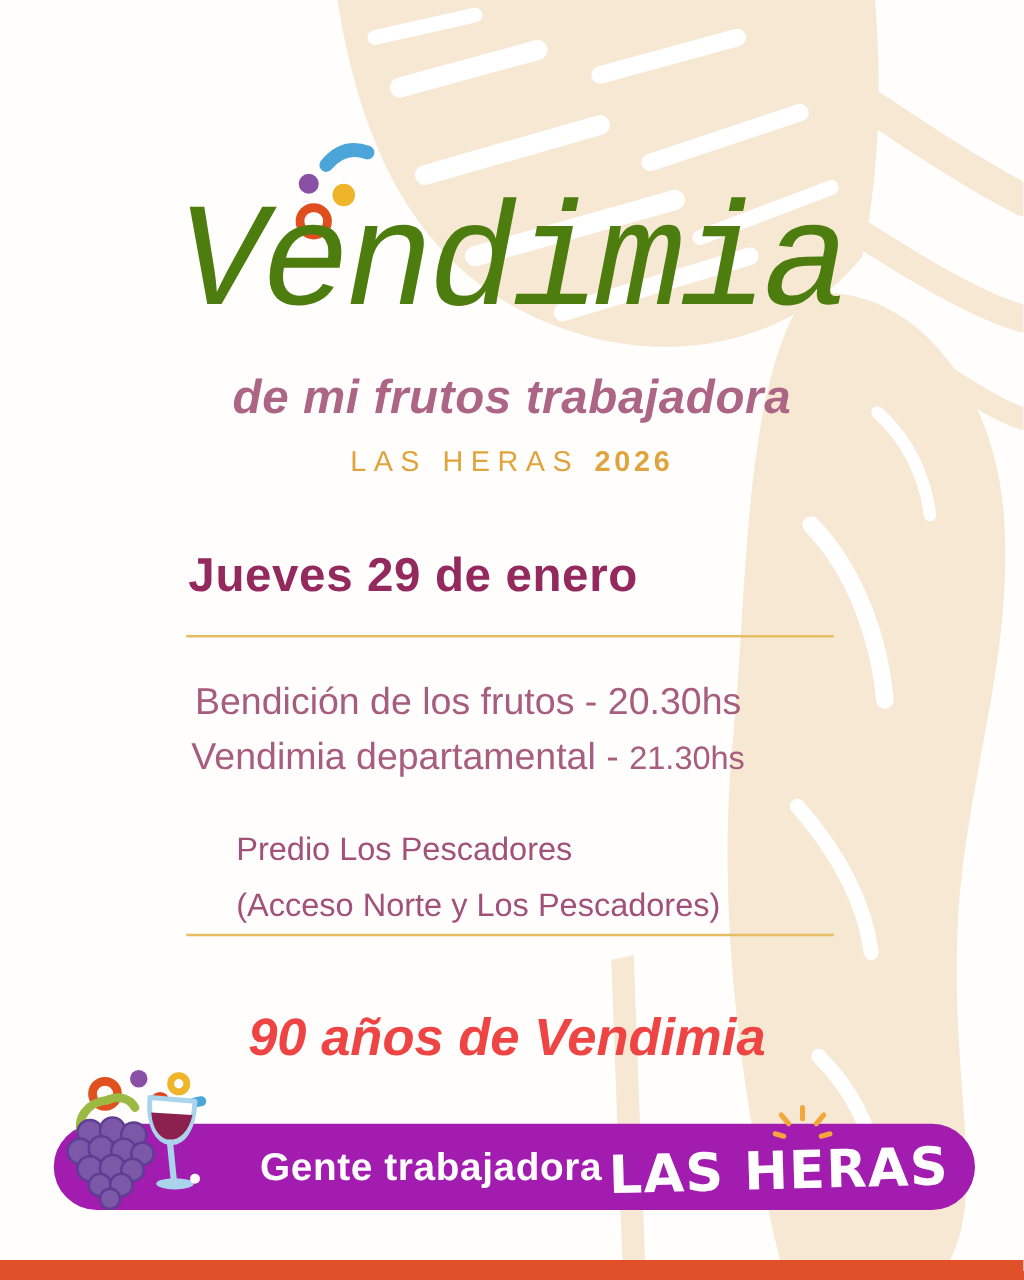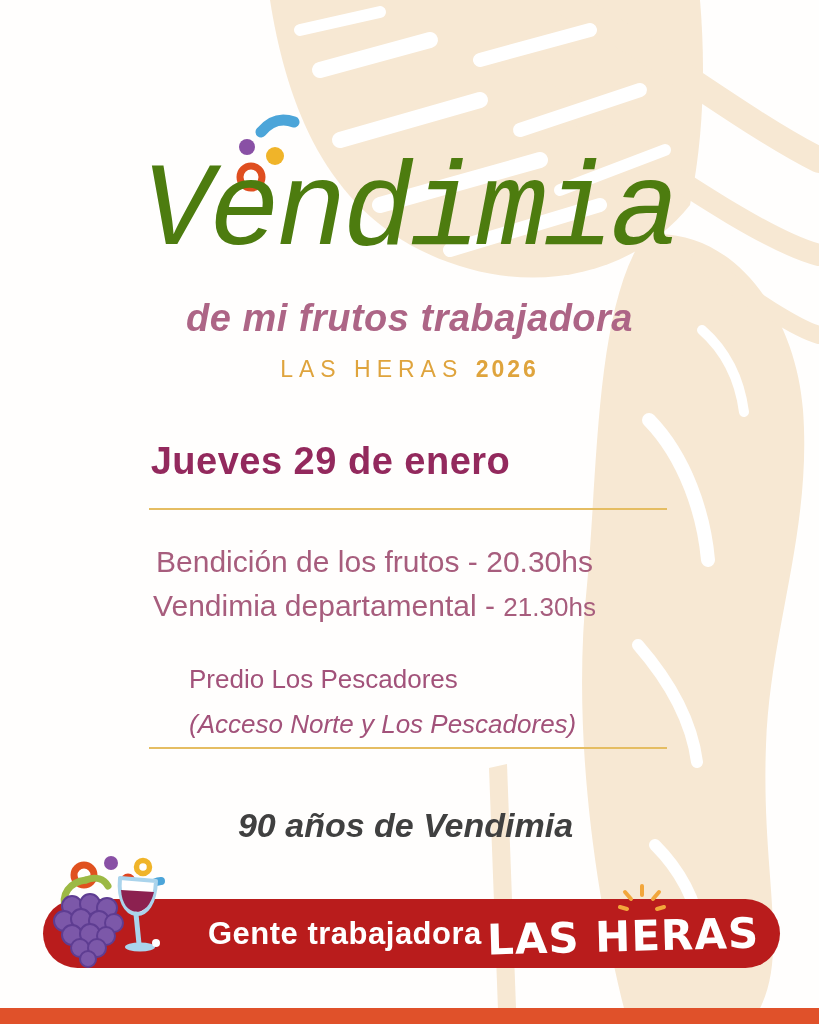--- a/index.html
+++ b/index.html
@@ -29,28 +29,28 @@
   .sched-line{position:absolute;left:0;width:749px;text-align:center;
     font-size:30px;font-weight:500;color:#a75d7d;}
   .sched-line.l1{top:545px;}
   .sched-line.l2{top:589px;}
   .sched-label{margin-right:.28em;}
   .sched-time{font-weight:500;}
   .sched-time.big{font-size:26px;}
 
   .venue{position:absolute;left:173px;top:657px;font-size:26px;font-weight:500;
     color:#a2527a;line-height:45px;margin-left:16px;}
-  .venue .access{font-style:italic;}
+  .venue .access{}
 
   .anniversary{position:absolute;top:806px;left:0;width:811px;text-align:center;
-    font-size:34px;font-weight:800;font-style:italic;color:#404040;}
+    font-size:42px;font-weight:800;font-style:italic;color:#ef4444;}
 
   
   .banner{position:absolute;left:43px;top:899px;width:737px;height:69px;
-    background:#b91c1c;border-radius:35px;}
+    background:#a21caf;border-radius:35px;}
   .banner-slogan{position:absolute;left:165px;top:0;height:69px;line-height:69px;
     font-size:31px;font-weight:700;color:#ffffff;letter-spacing:.5px;}
   .banner-logo{position:absolute;left:444px;top:6px;height:63px;line-height:63px;
     font-size:42px;font-weight:800;color:#ffffff;letter-spacing:1px;
     transform:rotate(-1.5deg);font-family:"DejaVu Sans", sans-serif;}
   .bottom-bar{position:absolute;left:0;top:1008px;width:819px;height:16px;background:#e0512a;}
 
   .dots-top{position:absolute;left:223px;top:103px;}
   .dots-banner{position:absolute;left:56px;top:850px;}
   .grapes-wine{position:absolute;left:50px;top:866px;z-index:3;}

